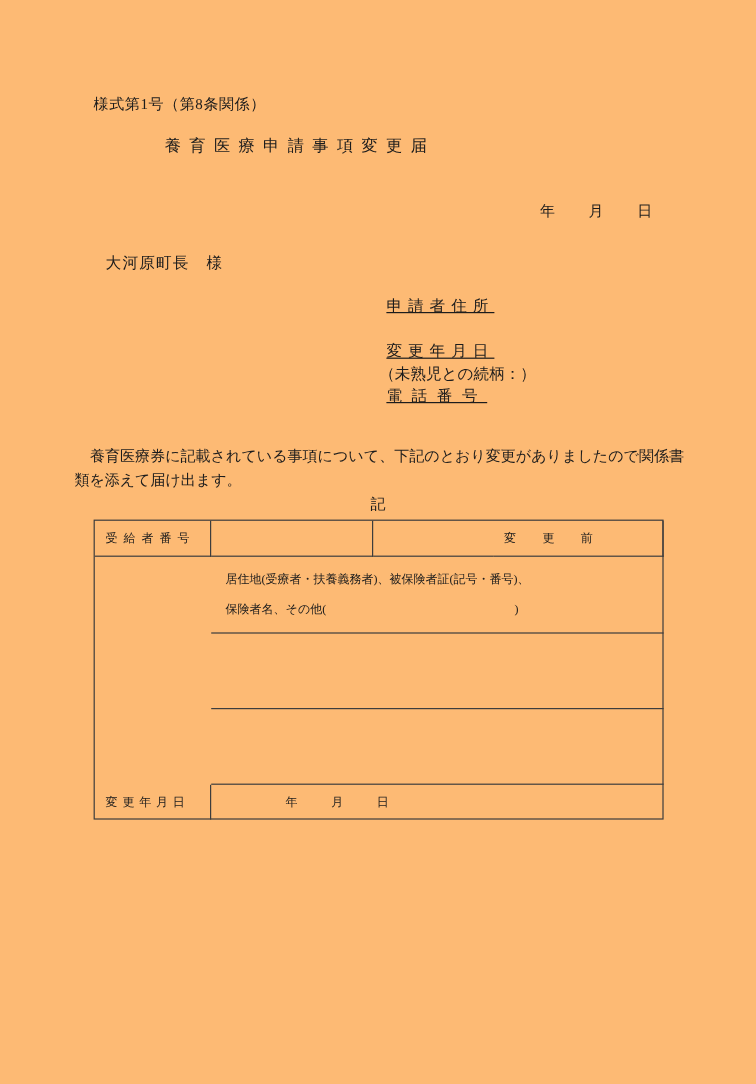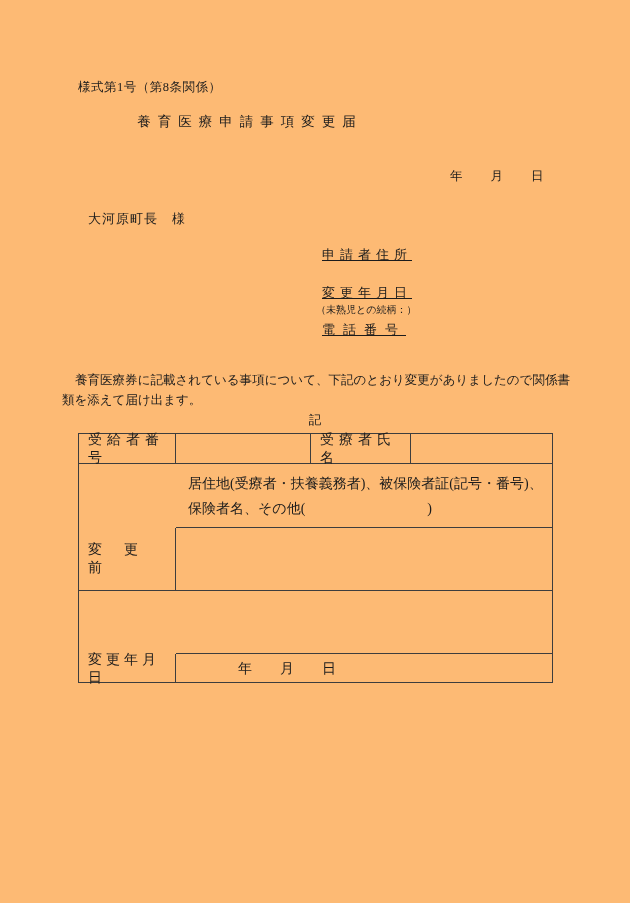--- a/index.html
+++ b/index.html
@@ -28,39 +28,39 @@
     position:absolute; left:88px; top:210px;
     font-size:13px; letter-spacing:1px;
   }
   .app-label { position:absolute; font-size:13px; letter-spacing:5px;text-decoration:underline; }
   .app-address { left:322px; top:246px; }
   .app-name   { left:322px; top:284px; }
   .app-phone  { left:322px; top:321px; letter-spacing:8px; }
   .relation-line {
     position:absolute; left:316px; top:303px; width:199px;
     display:flex; justify-content:flex-start;
-    font-size:10px;
+    font-size:13px;
   }
   .body-par {
     position:absolute; left:62px; top:370px; width:508px;
     font-size:12.5px; line-height:20px; text-indent:13px;
     text-align:justify;
   }
   .ki-heading {
     position:absolute; left:0; top:412px; width:630px;
     text-align:center; font-size:12.5px;
   }
   .form-table {
     position:absolute; left:78px; top:433px;
     width:475px; height:250px;
     display:grid;
     grid-template-columns:97px 135px 100px 142px;
     grid-template-rows:30px 64px 63px 63px 29px;
     border:1px solid #3d3d3d;
-    font-size:14px;
+    font-size:10px;
   }
   .cell {
     border-right:1px solid #3d3d3d;
     border-bottom:1px solid #3d3d3d;
     display:flex; align-items:center;
   }
   .cell.last-col { border-right:none; }
   .cell.last-row { border-bottom:none; }
   .cell.span-rest { grid-column:2 / 5; }
   .label-cell { padding-left:9px; }
@@ -103,32 +103,31 @@
   <div class="app-label app-phone">電話番号</div>
 
   <div class="body-par">養育医療券に記載されている事項について、下記のとおり変更がありましたので関係書類を添えて届け出ます。</div>
 
   <div class="ki-heading">記</div>
 
   <div class="form-table">
 
     <div class="cell label-cell ls5">受給者番号</div>
     <div class="cell"></div>
-    <div class="cell label-cell ls5">受療者氏名</div>
     <div class="cell last-col"></div>
+
+    <div class="cell label-cell ls22">変更前</div>
 
     <div class="cell last-col span-rest items-cell">
       <div>居住地(受療者・扶養義務者)、被保険者証(記号・番号)、</div>
       <div class="items-line2">
         <span>保険者名、その他(</span>
         <span>)</span>
       </div>
     </div>
-
-    <div class="cell label-cell ls22">変更前</div>
     <div class="cell last-col span-rest"></div>
 
     <div class="cell last-col span-rest"></div>
 
     <div class="cell last-row label-cell ls4">変更年月日</div>
     <div class="cell last-row last-col span-rest date-cell">
       <span>年</span>
       <span>月</span>
       <span>日</span>
     </div>

